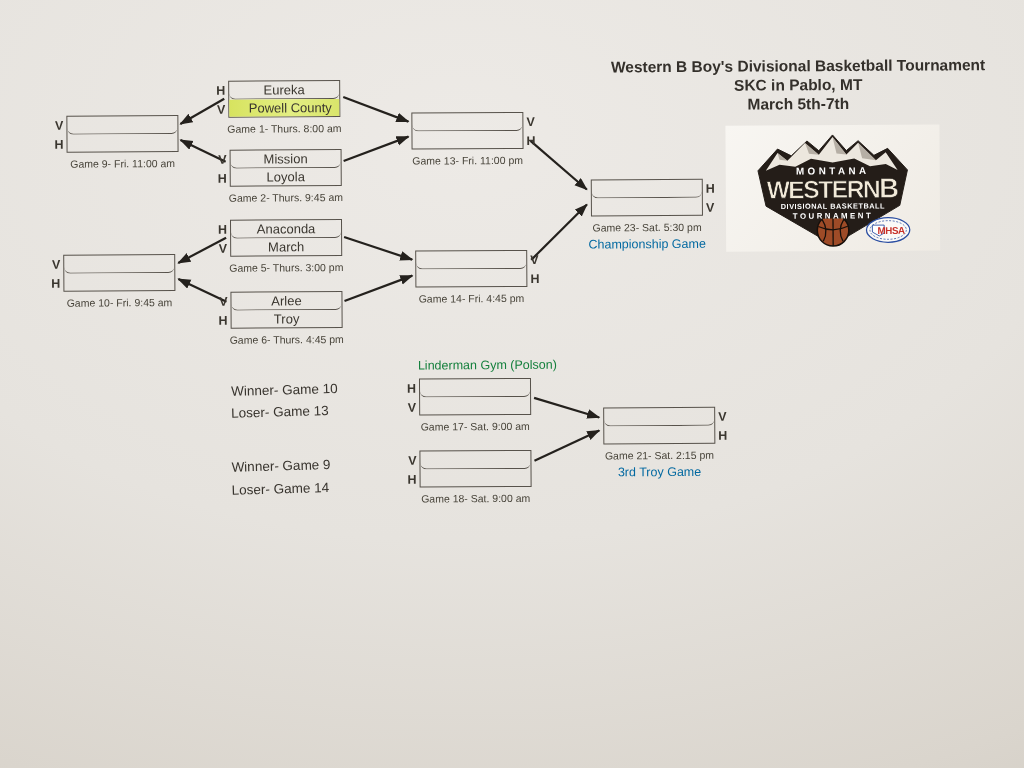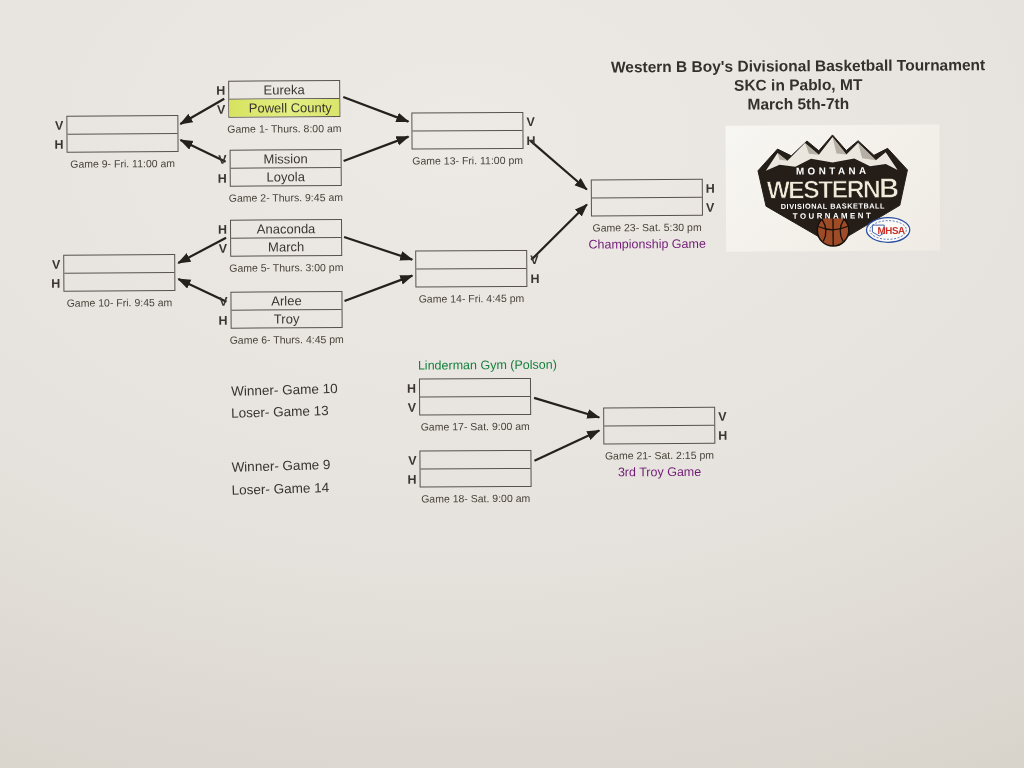--- a/index.html
+++ b/index.html
@@ -12,31 +12,31 @@
   .sheet{position:absolute;inset:0;transform:rotate(-0.35deg);transform-origin:50% 50%;}
 
   
   .title{position:absolute;left:565px;top:58px;width:470px;text-align:center;
          font-size:15.5px;line-height:19px;font-weight:bold;color:#34302b;}
 
   
   .game{position:absolute;width:112px;font-size:13px;color:#3a362f;}
   .gbox{border:1.6px solid #57524b;}
   .slot{height:17px;line-height:17px;text-align:center;white-space:nowrap;overflow:visible;}
-  .slot.top{border-bottom:1.7px solid #57524b;}
+  .slot.top{border-bottom:1.7px solid #57524b;border-radius:6px;}
   .slot.hl{background:linear-gradient(90deg,#d7e35f,#e3ee83 55%,#d9e56b);padding-left:12px;}
   .lbls{position:absolute;top:1px;display:flex;flex-direction:column;
         font-size:12.5px;font-weight:bold;color:#3a362f;}
   .lbl{height:18.5px;line-height:18.5px;}
   .g-left  .lbls{left:-17px;width:14px;text-align:right;}
   .g-right .lbls{right:-17px;width:14px;text-align:left;}
   .cap{position:absolute;top:42px;left:-17px;width:146px;text-align:center;
        font-size:10.5px;color:#474339;white-space:nowrap;}
   .sub{position:absolute;top:58px;left:-21px;width:154px;text-align:center;
-       font-size:12.5px;color:#701a75;white-space:nowrap;}
+       font-size:12.5px;color:#0369a1;white-space:nowrap;}
 
   #g1{left:230px;top:79px}   #g2{left:231px;top:148px}
   #g5{left:231px;top:218px}  #g6{left:231px;top:290px}
   #g9{left:68px;top:113px}   #g10{left:64px;top:252px}
   #g13{left:413px;top:112px} #g14{left:416px;top:250px}
   #g17{left:419px;top:378px} #g18{left:419px;top:450px}
   #g21{left:603px;top:408px} #g23{left:592px;top:180px}
 
   
   .note{position:absolute;font-size:13.5px;color:#38342e;transform:rotate(-1.2deg);white-space:nowrap;}

